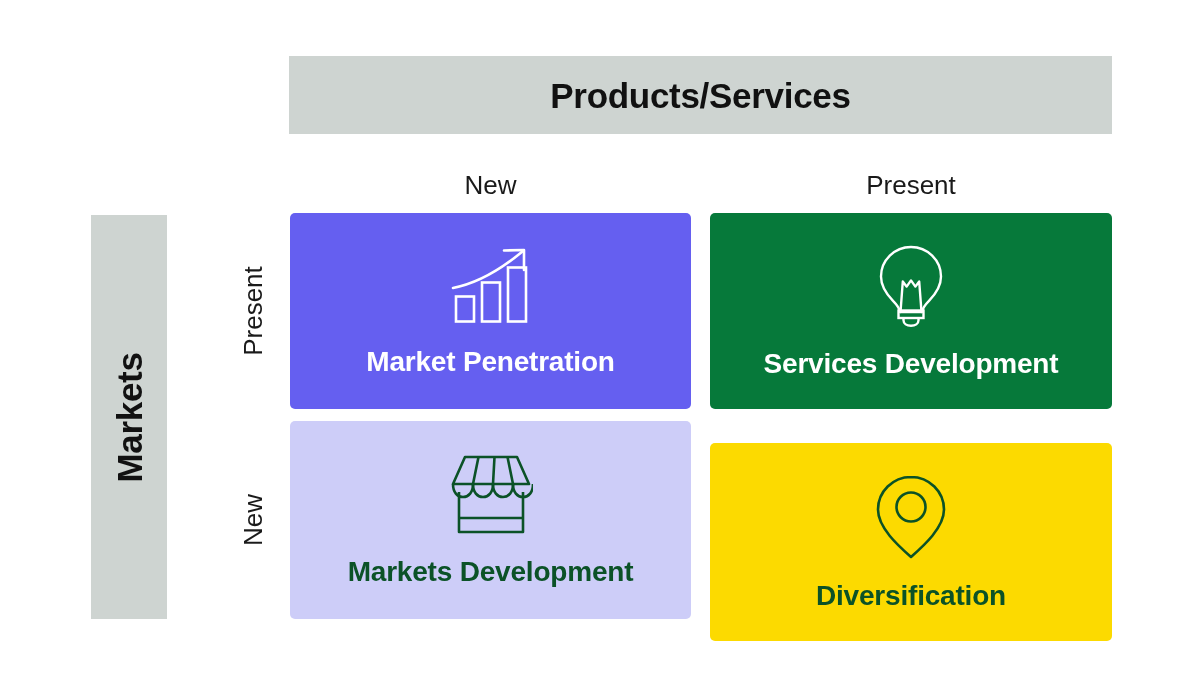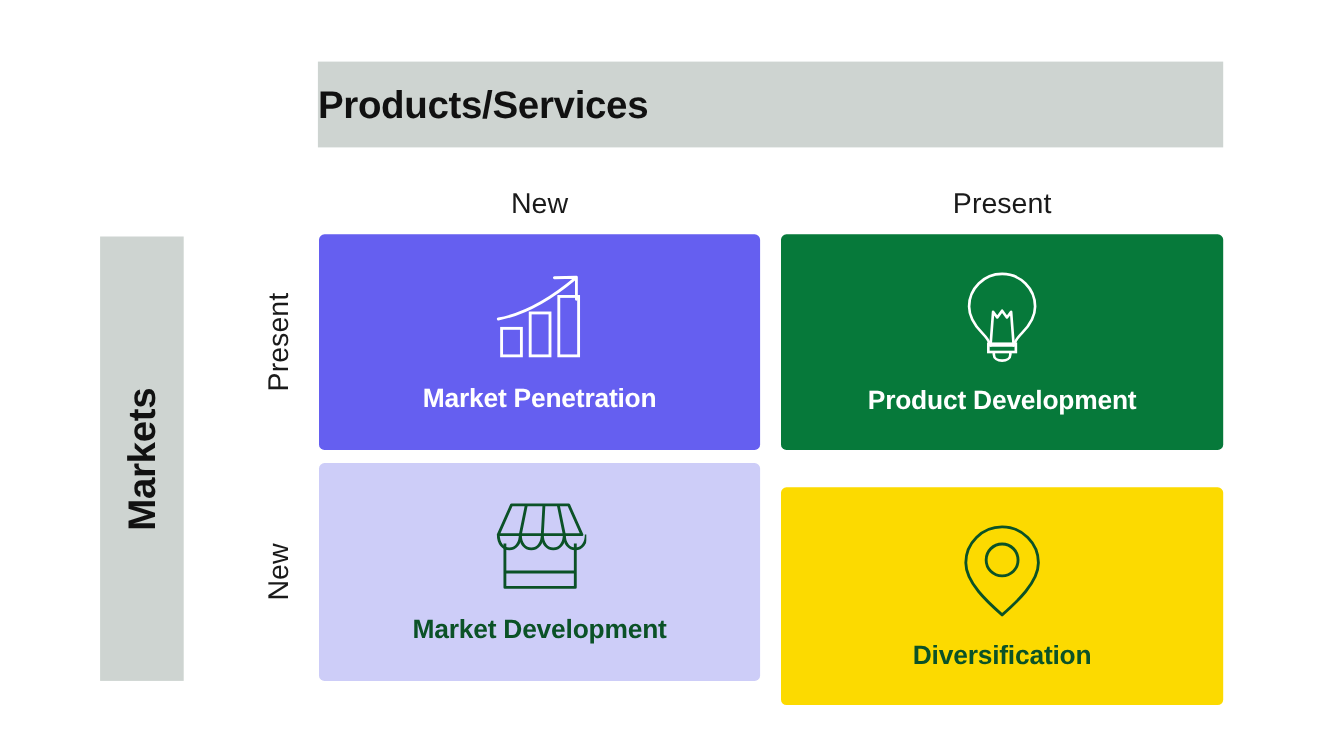--- a/index.html
+++ b/index.html
@@ -27,21 +27,21 @@
   
   .axis-header-top {
     position: absolute;
     left: 289px;
     top: 56px;
     width: 823px;
     height: 78px;
     background: #ced4d1;
     display: flex;
     align-items: center;
-    justify-content: flex-start;
+    justify-content: center;
   }
   .axis-header-top-label {
     font-size: 35px;
     font-weight: bold;
     color: #111111;
     letter-spacing: -0.3px;
     line-height: 1;
   }
 
   
@@ -113,21 +113,21 @@
   .q-top-left     { left: 290px; top: 213px; width: 401px; height: 196px; background: #655FF0; }
   .q-top-right    { left: 710px; top: 213px; width: 402px; height: 196px; background: #06793a; }
   .q-bottom-left  { left: 290px; top: 421px; width: 401px; height: 198px; background: #cdcdf8; }
   .q-bottom-right { left: 710px; top: 443px; width: 402px; height: 198px; background: #fcda00; }
 
   .quadrant-icon {
     display: block;
     margin-bottom: 18px;
   }
   .quadrant-label {
-    font-size: 24px;
+    font-size: 28px;
     font-weight: bold;
     line-height: 1;
     letter-spacing: -0.2px;
   }
   .label-light { color: #ffffff; }
   .label-dark  { color: #0b5227; }
 </style>
 </head>
 <body>
 
@@ -170,37 +170,37 @@
 
   <div class="quadrant q-top-right">
     <span class="quadrant-icon">
       <svg width="78" height="84" viewBox="0 0 78 84" fill="none" aria-hidden="true">
         <path d="M39 3 C22.5 3 9 16.3 9 32.6 C9 43 14.6 50.3 20.8 56.6 C25 60.9 27.5 64 28.2 68 L49.8 68 C50.5 64 53 60.9 57.2 56.6 C63.4 50.3 69 43 69 32.6 C69 16.3 55.5 3 39 3 Z" stroke="#ffffff" stroke-width="2.4" fill="none" stroke-linejoin="round"></path>
         <path d="M28.5 68 L30.8 37.5 L34.6 42.6 L39 36.4 L43.4 42.6 L47.2 37.5 L49.5 68" stroke="#ffffff" stroke-width="2.4" fill="none" stroke-linejoin="round" stroke-linecap="round"></path>
         <rect x="26.5" y="66.5" width="25" height="7.5" stroke="#ffffff" stroke-width="2.4" fill="none"></rect>
         <path d="M31.5 74 L31.5 76.2 C31.5 79.6 34.8 81.8 39 81.8 C43.2 81.8 46.5 79.6 46.5 76.2 L46.5 74" stroke="#ffffff" stroke-width="2.4" fill="none" stroke-linejoin="round"></path>
       </svg>
     </span>
-    <span class="quadrant-label label-light">Product Development</span>
+    <span class="quadrant-label label-light">Services Development</span>
   </div>
 
   <div class="quadrant q-bottom-left">
     <span class="quadrant-icon">
       <svg width="84" height="82" viewBox="0 0 84 82" fill="none" aria-hidden="true">
         <path d="M16 3 L68 3 L80 30 L4 30 Z" stroke="#0b5227" stroke-width="2.6" fill="none" stroke-linejoin="round"></path>
         <path d="M4 30 C4 38.3 8.3 43 14 43 C19.7 43 24 38.3 24 30" stroke="#0b5227" stroke-width="2.6" fill="none"></path>
         <path d="M24 30 C24 38.3 28.3 43 34 43 C39.7 43 44 38.3 44 30" stroke="#0b5227" stroke-width="2.6" fill="none"></path>
         <path d="M44 30 C44 38.3 48.3 43 54 43 C59.7 43 64 38.3 64 30" stroke="#0b5227" stroke-width="2.6" fill="none"></path>
         <path d="M64 30 C64 38.3 68.3 43 74 43 C79.7 43 84 38.3 84 30" stroke="#0b5227" stroke-width="2.6" fill="none"></path>
         <path d="M29.5 3 L24 30 M45.5 3 L44 30 M58.5 3 L64 30" stroke="#0b5227" stroke-width="2.6" fill="none"></path>
         <path d="M10 38 L10 78 L74 78 L74 38" stroke="#0b5227" stroke-width="2.6" fill="none" stroke-linejoin="round"></path>
         <path d="M10 64 L74 64" stroke="#0b5227" stroke-width="2.6" fill="none"></path>
       </svg>
     </span>
-    <span class="quadrant-label label-dark">Market Development</span>
+    <span class="quadrant-label label-dark">Markets Development</span>
   </div>
 
   <div class="quadrant q-bottom-right">
     <span class="quadrant-icon">
       <svg width="72" height="86" viewBox="0 0 72 86" fill="none" aria-hidden="true">
         <path d="M36 3 C17.8 3 3 17.6 3 35.6 C3 53.6 23 71.5 36 83 C49 71.5 69 53.6 69 35.6 C69 17.6 54.2 3 36 3 Z" stroke="#0b5227" stroke-width="2.6" fill="none" stroke-linejoin="round"></path>
         <circle cx="36" cy="33" r="14.5" stroke="#0b5227" stroke-width="2.6" fill="none"></circle>
       </svg>
     </span>
     <span class="quadrant-label label-dark">Diversification</span>

